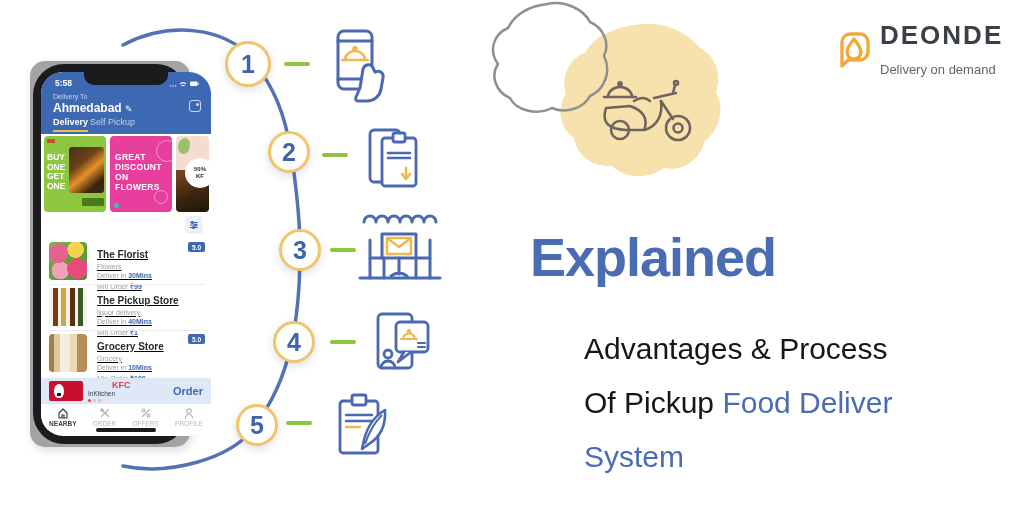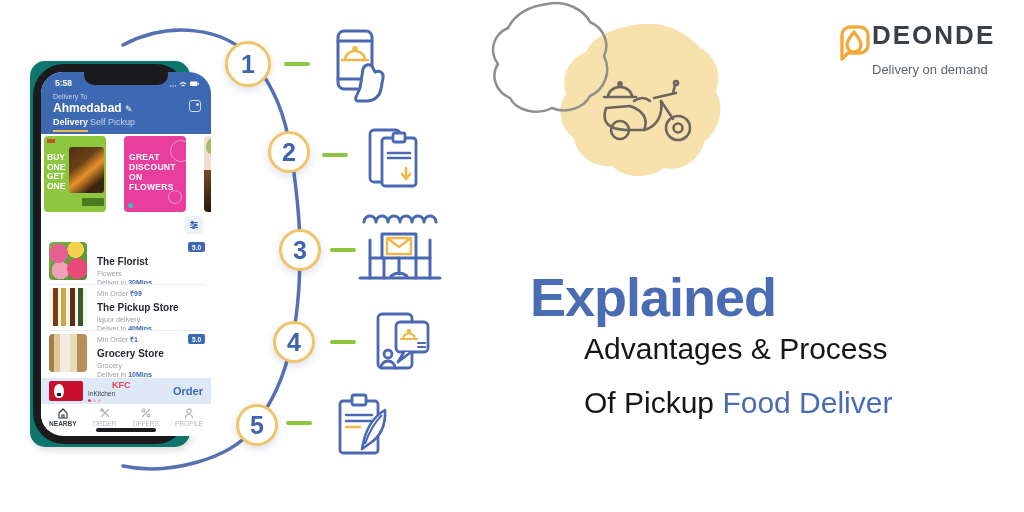--- a/index.html
+++ b/index.html
@@ -21,37 +21,37 @@
     display:flex; align-items:center; justify-content:center;
     font-weight:bold; color:#3f63ad; font-size:25px;
     box-shadow:0 3px 8px rgba(60,80,140,.18);
   }
   .dash { position:absolute; z-index:2; height:4px; width:26px; border-radius:2px; background:#8cc63e; }
   .step-icon { position:absolute; z-index:2; }
 
   
   #headline-title {
     position:absolute; left:530px; top:226px; z-index:1;
-    font-size:54px; font-weight:bold; color:#4a6cb3; letter-spacing:-1px;margin-top:40px;
+    font-size:54px; font-weight:bold; color:#4a6cb3; letter-spacing:-1px;
   }
   #headline-sub {
     position:absolute; left:584px; top:322px; z-index:1;
     font-size:30px; font-weight:normal; color:#161616; line-height:54px;
   }
   #headline-sub .blue { color:#4a6cb3; }
 
   
-  #logo { position:absolute; left:836px; top:22px; z-index:1; display:flex; align-items:flex-start; }
+  #logo { position:absolute; left:836px; top:22px; z-index:1; display:flex; gap:8px; align-items:center; }
   #logo-name { font-size:26px; font-weight:bold; color:#3b3f46; letter-spacing:2px; line-height:26px; }
   #logo-tagline { font-size:13px; color:#5f6570; margin-top:14px; }
 
   
   #phone {
     position:absolute; left:30px; top:61px; width:160px; height:386px; z-index:2;
-    background:#0f766e; border-radius:15px; padding:3px;
+    background:#a3a3a3; border-radius:15px; padding:3px;
     box-shadow:2px 3px 8px rgba(0,0,0,.15);
   }
   #bezel { width:100%; height:100%; background:#1b1b1e; border-radius:31px; padding:8px; }
   #screen { position:relative; width:170px; height:364px; background:#fff; border-radius:22px; overflow:hidden; }
   #notch { position:absolute; top:0; left:43px; width:84px; height:13px; background:#1b1b1e;
            border-radius:0 0 10px 10px; z-index:9; }
 
   #app-header { position:absolute; top:0; left:0; right:0; height:62px; background:#3d68b2; color:#fff; }
   #status-row { display:flex; justify-content:space-between; align-items:center; height:18px; padding:4px 12px 0 14px;
                 font-size:8.5px; font-weight:bold; }
@@ -59,21 +59,21 @@
   #city-row { position:absolute; left:12px; top:29px; font-size:12px; font-weight:bold; }
   #edit-glyph { font-size:9px; font-weight:normal; }
   #notif-icon { position:absolute; right:10px; top:28px; width:12px; height:12px;
                 border:1.3px solid #cdd9ef; border-radius:3px; }
   #notif-icon::after { content:""; position:absolute; right:1.5px; top:1.5px; width:3px; height:3px;
                        background:#cdd9ef; border-radius:50%; }
   #tabs-row { position:absolute; left:12px; top:45px; display:flex; gap:2px; font-size:9px; }
   #tab-delivery { font-weight:bold; padding-bottom:3px; border-bottom:2.5px solid #f2b84b; }
   #tab-pickup { color:#c6d2ea; }
 
-  #banners { position:absolute; top:64px; left:3px; display:flex; gap:18px;align-items:center; }
+  #banners { position:absolute; top:64px; left:3px; display:flex; gap:4px;align-items:center; }
   .banner { position:relative; height:76px; border-radius:4px; overflow:hidden; }
   #banner-1 { width:62px; background:#8dc63f; }
   #banner-1 .mark { position:absolute; left:3px; top:3px; width:8px; height:4px; background:#d0332a; opacity:.8; }
   #banner-1 .btxt { position:absolute; left:3px; top:17px; font-size:8.5px; line-height:9.5px; font-weight:bold; color:#fff; }
   #banner-1 .bimg { position:absolute; right:2px; top:11px; width:35px; height:46px; border-radius:3px;
       background:linear-gradient(140deg,#4a3014 0%,#6b4218 35%,#e8912a 55%,#3a2510 80%); }
   #banner-1 .blabel { position:absolute; right:2px; bottom:6px; width:22px; height:8px; background:#4a7a1e; border-radius:1px; }
   #banner-2 { width:62px; background:#e83f9e; }
   #banner-2 .btxt { position:absolute; left:5px; top:16px; font-size:8.5px; line-height:10px; font-weight:bold; color:#fff; letter-spacing:.3px; }
   #banner-2 .circ1, #banner-2 .circ2 { position:absolute; border:1.5px solid rgba(255,255,255,.45); border-radius:50%; }
@@ -99,21 +99,21 @@
   .store-row { position:absolute; left:8px; width:156px; height:42px; }
   .thumb { position:absolute; left:0; top:2px; width:38px; height:38px; border-radius:4px; }
   #thumb-florist { background:
       radial-gradient(circle at 25% 30%, #e8608f 0 24%, transparent 25%),
       radial-gradient(circle at 70% 20%, #f3d24e 0 20%, transparent 21%),
       radial-gradient(circle at 75% 70%, #e84a7a 0 26%, transparent 27%),
       radial-gradient(circle at 30% 75%, #f0a0b8 0 22%, transparent 23%),
       linear-gradient(135deg,#7ab648 0%,#4e8a2e 100%); }
   #thumb-liquor { background:linear-gradient(90deg,#f5f2ea 0 10%,#7a3a12 10% 24%,#f5f2ea 24% 32%,#caa84a 32% 46%,#f5f2ea 46% 54%,#5a2e10 54% 68%,#f5f2ea 68% 76%,#3a5a2a 76% 90%,#f5f2ea 90%); }
   #thumb-grocery { background:linear-gradient(90deg,#a87b4a 0 12%,#e0c89a 12% 30%,#f3ece0 30% 55%,#e8d9b8 55% 75%,#b98d5a 75%); }
-  .store-info { position:absolute; left:48px; top:16px; }
+  .store-info { position:absolute; left:48px; top:9px;text-decoration:underline; }
   .store-name { font-size:10px; font-weight:bold; color:#26292e; }
   .store-cat { font-size:7px; color:#9aa0a8; margin-top:2.5px; }
   .store-line { font-size:7px; color:#9aa0a8; margin-top:2.5px; }
   .store-line b { color:#3d68b2; font-weight:bold; }
   .rating { position:absolute; right:0; top:2px; width:17px; height:10px; background:#3d68b2; border-radius:2px;
       color:#fff; font-size:6.5px; font-weight:bold; display:flex; align-items:center; justify-content:center; }
   .divider { position:absolute; left:8px; right:6px; height:1px; background:#ececf0; }
 
   #promo { position:absolute; top:306px; left:0; right:0; height:26px; background:#dfe8f6;
       display:flex; align-items:center; padding:0 8px; gap:5px; }
@@ -262,20 +262,21 @@
     </g>
     <path d="M16,34 H30" stroke="#f0b84a" stroke-width="2.4" stroke-linecap="round"></path>
     <path d="M55,17 c-12,7 -18,18 -21,30 l-2,9 l7,-5 c11,-7 17,-18 16,-34 z" fill="#fff" stroke="#4a69b2" stroke-width="2.6" stroke-linejoin="round"></path>
     <path d="M52,22 c-8,8 -13,17 -17,29" fill="none" stroke="#4a69b2" stroke-width="2"></path>
   </svg>
 
   <div id="headline-title">Explained</div>
   <div id="headline-sub">
     <div><span>Advantages &amp; Process</span></div>
     <div><span>Of Pickup </span><span class="blue">Food Deliver</span></div>
+    <div><span class="blue">System</span></div>
   </div>
 
   <div id="logo">
     <svg width="36" height="42" viewBox="0 0 36 40">
       <g fill="none" stroke="#f2a93b" stroke-width="3.4" stroke-linejoin="round">
         <path d="M6,34 V12 a8,8 0 0 1 8,-8 h10 a8,8 0 0 1 8,8 v10 a8,8 0 0 1 -8,8 H12 l-6,6 z"></path>
         <path d="M18,9 c4,5 7,9 7,13 a7,7 0 0 1 -14,0 c0,-4 3,-8 7,-13 z"></path>
       </g>
     </svg>
     <div>

